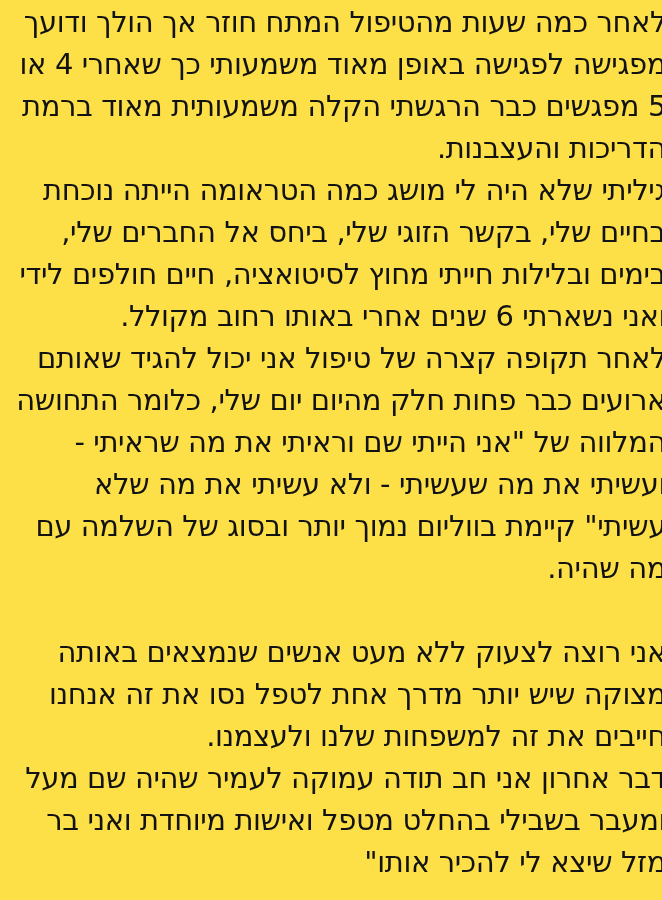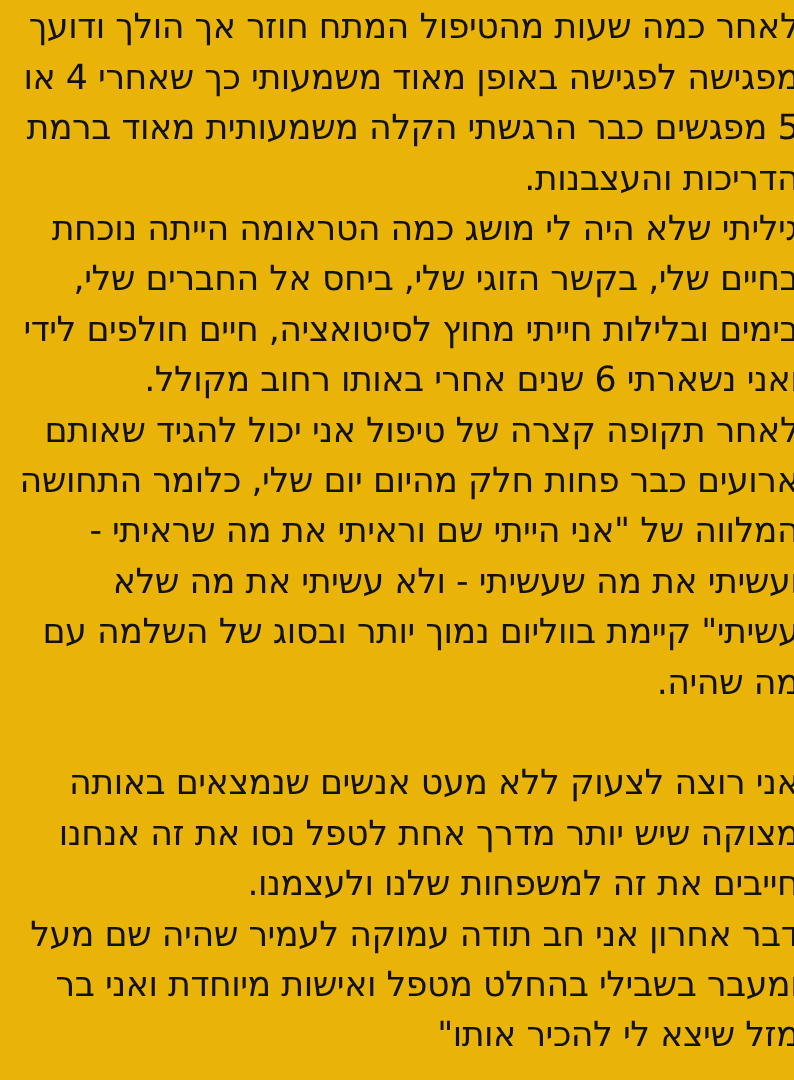--- a/index.html
+++ b/index.html
@@ -8,21 +8,21 @@
     width: 662px;
     height: 900px;
     overflow: hidden;
     background: #ffffff;
   }
   .page {
     position: relative;
     width: 662px;
     height: 900px;
     overflow: hidden;
-    background: #eab308;
+    background: #fde047;
   }
   .text-block {
     position: absolute;
     top: 1px;
     right: -4px;
     width: 672px;
     direction: rtl;
     text-align: right;
     unicode-bidi: plaintext;
     font-family: "DejaVu Sans", "Liberation Sans", sans-serif;

